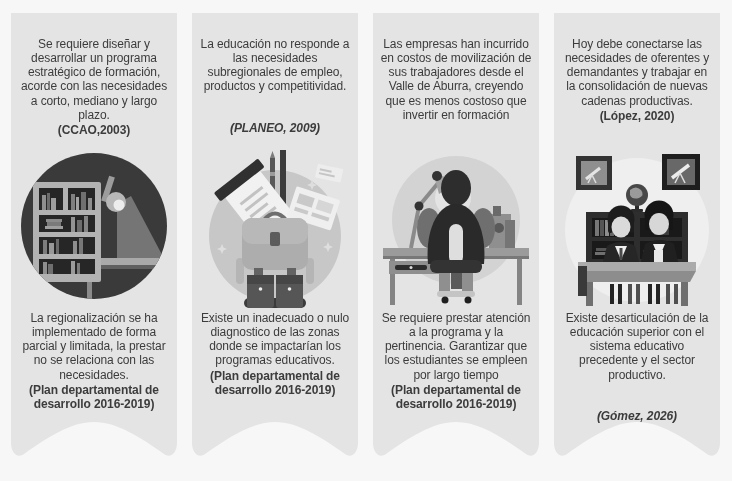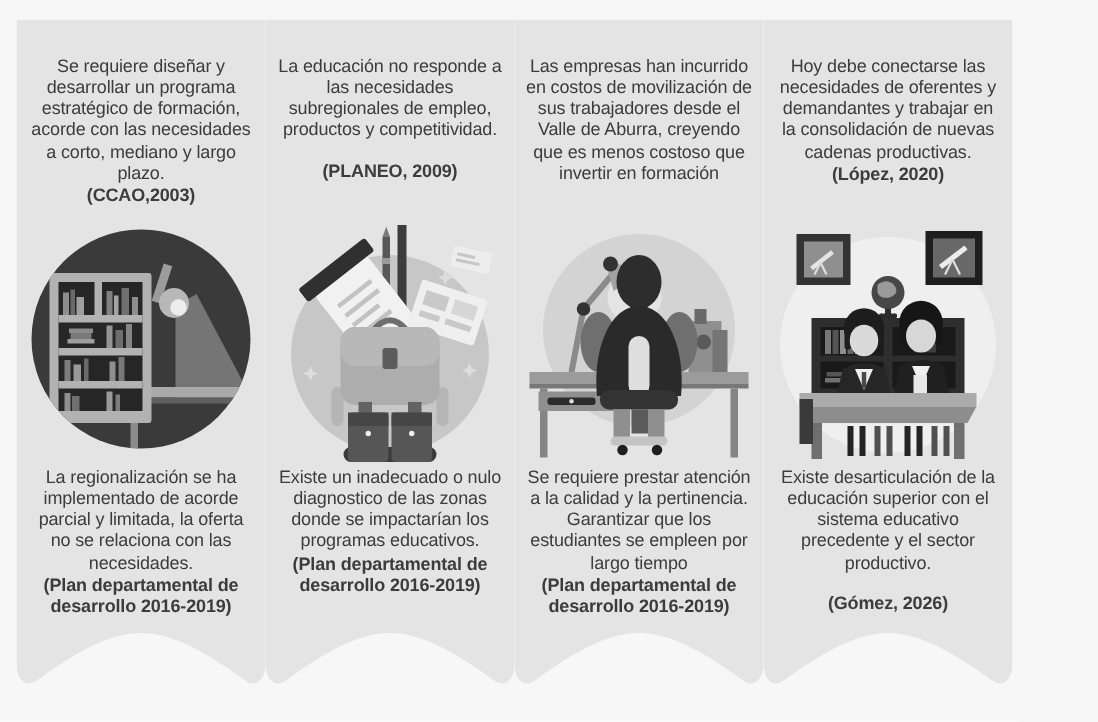--- a/index.html
+++ b/index.html
@@ -1,25 +1,25 @@
 <!DOCTYPE html>
 <html><head>
 <meta charset="utf-8">
 <style>
   html,body { margin:0; padding:0; }
   body { width:732px; height:481px; overflow:hidden; font-family:"Liberation Sans", sans-serif; }
   .canvas { position:relative; width:732px; height:481px; background:#f7f7f7; }
-  .columns { position:absolute; top:13px; left:11px; display:flex; }
+  .columns { position:absolute; top:13px; left:11px; display:flex; gap:15px; }
   .column { position:relative; width:166px; height:445px; }
   .ribbon-bg { position:absolute; inset:0; width:100%; height:100%; display:block; }
   .content { position:relative; z-index:2; padding:20px 7px 0 7px; }
   .quote { text-align:center; color:#3c3c3c; font-size:12px; line-height:1.18; letter-spacing:-0.1px; }
   .quote-top { height:115px; padding-top:4px; box-sizing:border-box; }
   .citation { display:block; font-weight:bold; margin-top:1px; }
-  .citation.gap { margin-top:13px; }
+  .citation.gap { margin-top:27px;font-style:italic; }
   .illustration { height:160px; display:flex; justify-content:center; align-items:flex-start; }
   .quote-bottom { margin-top:3px; }
 </style>
 </head>
 <body>
 
 <div class="canvas">
   <div class="columns">
 
     <div class="column">
@@ -75,21 +75,21 @@
                 <rect x="60" y="90" width="4" height="16" fill="#777777"></rect>
                 <rect x="24" y="114" width="4" height="12" fill="#8e8e8e"></rect>
                   <rect x="29" y="116" width="5" height="10" fill="#6f6f6f"></rect>
                 <rect x="52" y="113" width="4" height="13" fill="#9b9b9b"></rect>
                   <rect x="58" y="115" width="3" height="11" fill="#7c7c7c"></rect>
               </g>
             </g>
           </svg>
         </div>
         <div class="quote quote-bottom">
-          <span>La regionalización se ha implementado de acorde parcial y limitada, la oferta no se relaciona con las necesidades.</span>
+          <span>La regionalización se ha implementado de forma parcial y limitada, la prestar no se relaciona con las necesidades.</span>
           <strong class="citation">(Plan departamental de desarrollo 2016-2019)</strong>
         </div>
       </div>
     </div>
 
     <div class="column">
       <svg class="ribbon-bg" viewBox="0 0 166 445" preserveAspectRatio="none">
         <path d="M0,0 H166 V430 C166,439 160,446 153,441 C129,424 106,409 83,409 C60,409 37,424 13,441 C6,446 0,439 0,430 Z" fill="#e4e4e4"></path>
       </svg>
       <div class="content">
@@ -203,21 +203,21 @@
               <rect x="58" y="125" width="11" height="20" fill="#8f8f8f"></rect>
               <rect x="81" y="125" width="11" height="20" fill="#8f8f8f"></rect>
               <rect x="70" y="125" width="11" height="16" fill="#5a5a5a"></rect>
               <rect x="56" y="143" width="38" height="6" rx="3" fill="#c4c4c4"></rect>
               <circle cx="64" cy="152" r="3.5" fill="#1f1f1f"></circle>
               <circle cx="87" cy="152" r="3.5" fill="#1f1f1f"></circle>
             </g>
           </svg>
         </div>
         <div class="quote quote-bottom">
-          <span>Se requiere prestar atención a la calidad y la pertinencia. Garantizar que los estudiantes se empleen por largo tiempo</span>
+          <span>Se requiere prestar atención a la programa y la pertinencia. Garantizar que los estudiantes se empleen por largo tiempo</span>
           <strong class="citation">(Plan departamental de desarrollo 2016-2019)</strong>
         </div>
       </div>
     </div>
 
     <div class="column">
       <svg class="ribbon-bg" viewBox="0 0 166 445" preserveAspectRatio="none">
         <path d="M0,0 H166 V430 C166,439 160,446 153,441 C129,424 106,409 83,409 C60,409 37,424 13,441 C6,446 0,439 0,430 Z" fill="#e4e4e4"></path>
       </svg>
       <div class="content">

